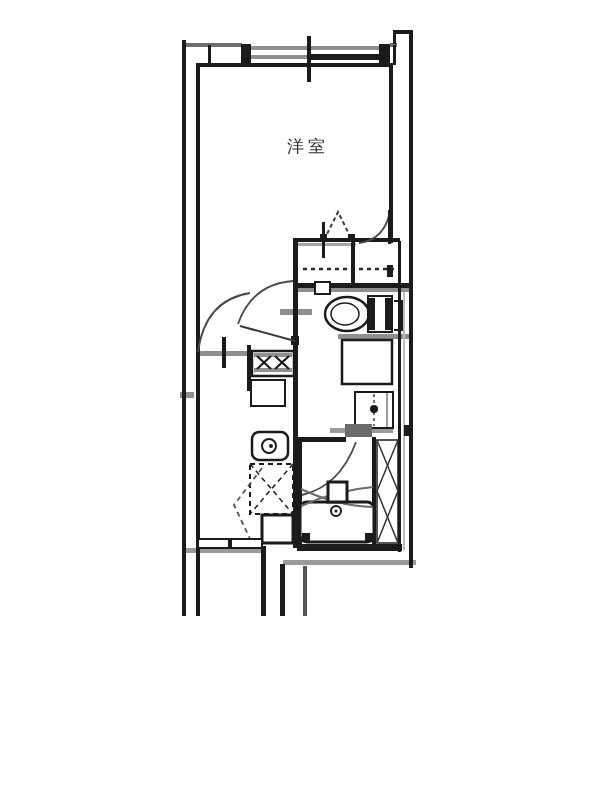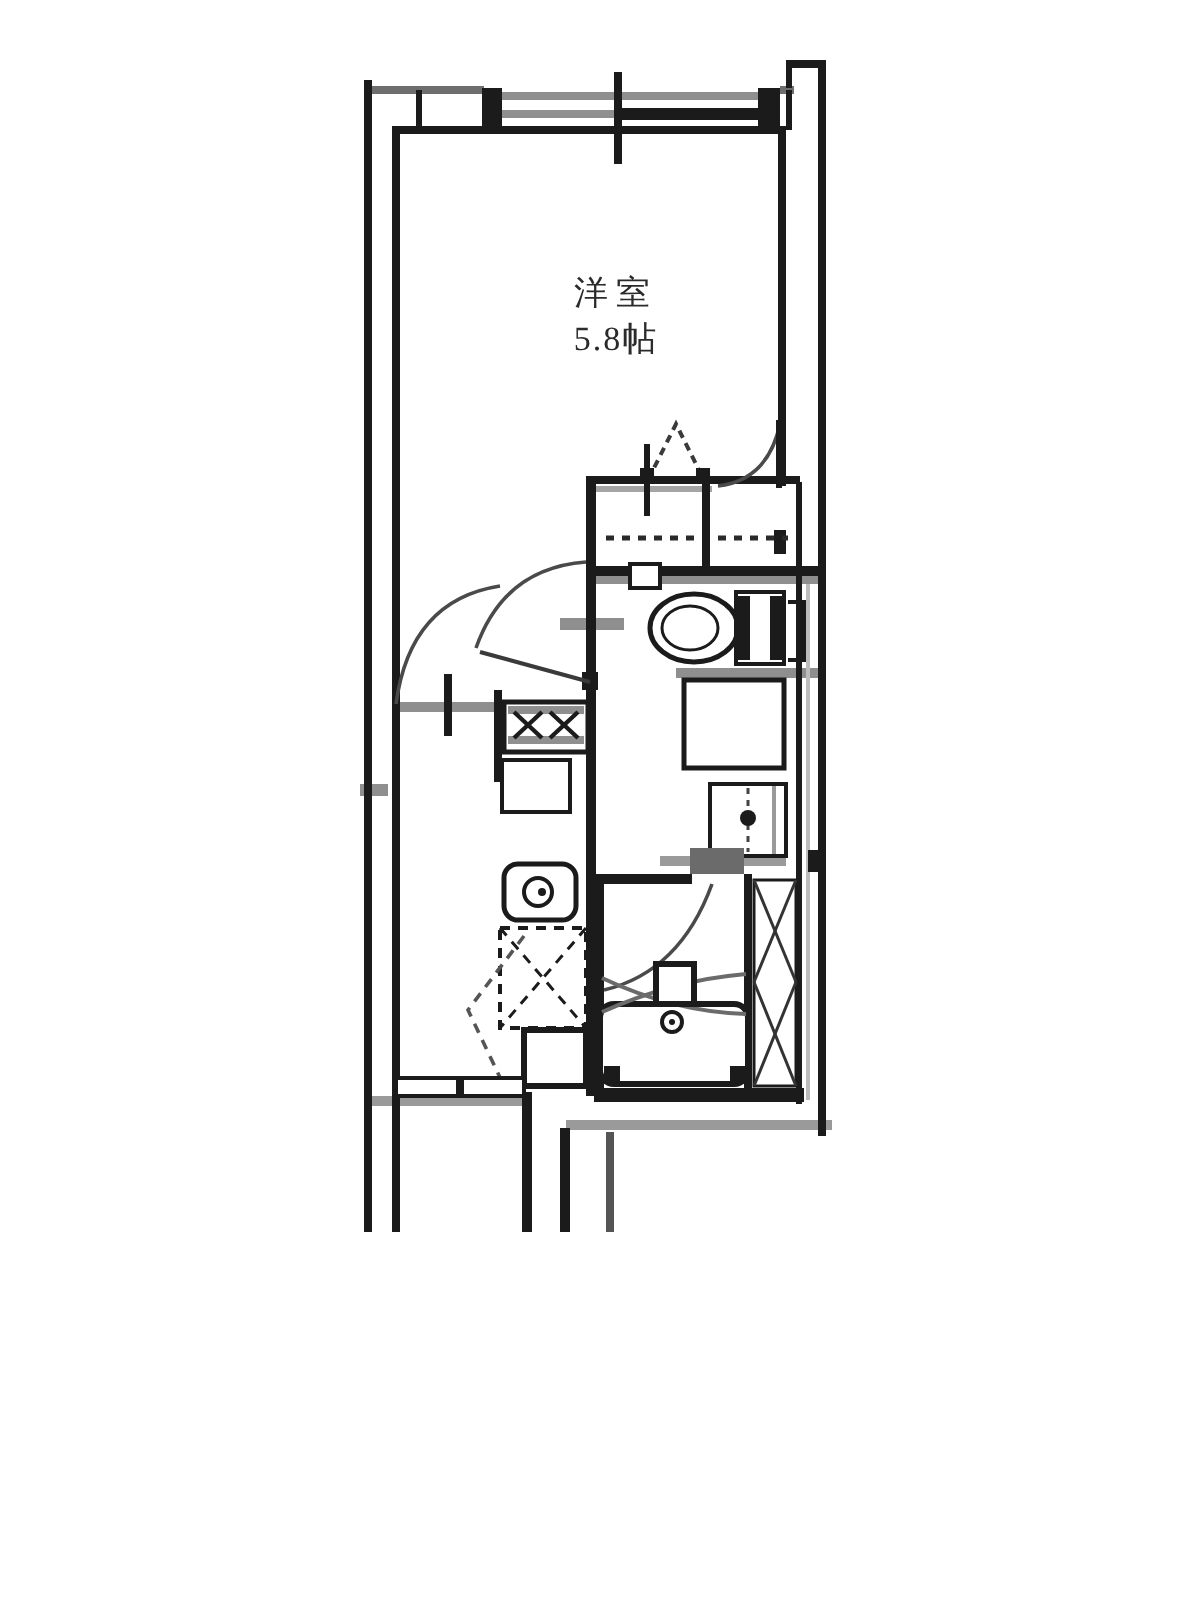--- a/index.html
+++ b/index.html
@@ -1,17 +1,17 @@
 <!DOCTYPE html>
 <html><head>
 <meta charset="utf-8">
 <style>
   html,body{margin:0;padding:0;background:#ffffff;}
   .stage{position:relative;width:600px;height:616px;background:#ffffff;overflow:hidden;
-         font-family:Liberation Serif, serif;}
+         font-family:Liberation Sans, sans-serif;}
   .stage svg{position:absolute;left:0;top:0;}
   .room-label{position:absolute;left:258px;top:136px;width:100px;text-align:center;
               color:#2b2b2b;}
   .room-label .l1{font-size:17px;letter-spacing:4px;line-height:1.35;}
   .room-label .l2{font-size:17px;letter-spacing:1px;line-height:1.35;}
 </style>
 </head>
 <body>
 
 <div class="stage">
@@ -160,16 +160,15 @@
 
   <g>
     <rect x="197" y="705" width="62" height="6" fill="#1b1b1b"></rect>
     <rect x="226" y="690" width="4" height="37" fill="#1b1b1b"></rect>
     <path d="M 203,714 Q 212,757 260,771" fill="none" stroke="#555555" stroke-width="2" stroke-dasharray="6,4"></path>
   </g>
 </svg>
 
   <div class="room-label">
     <div class="l1">洋室</div>
-    <div class="l2">5.8帖</div>
   </div>
 
 </div>
 
 </body></html>

